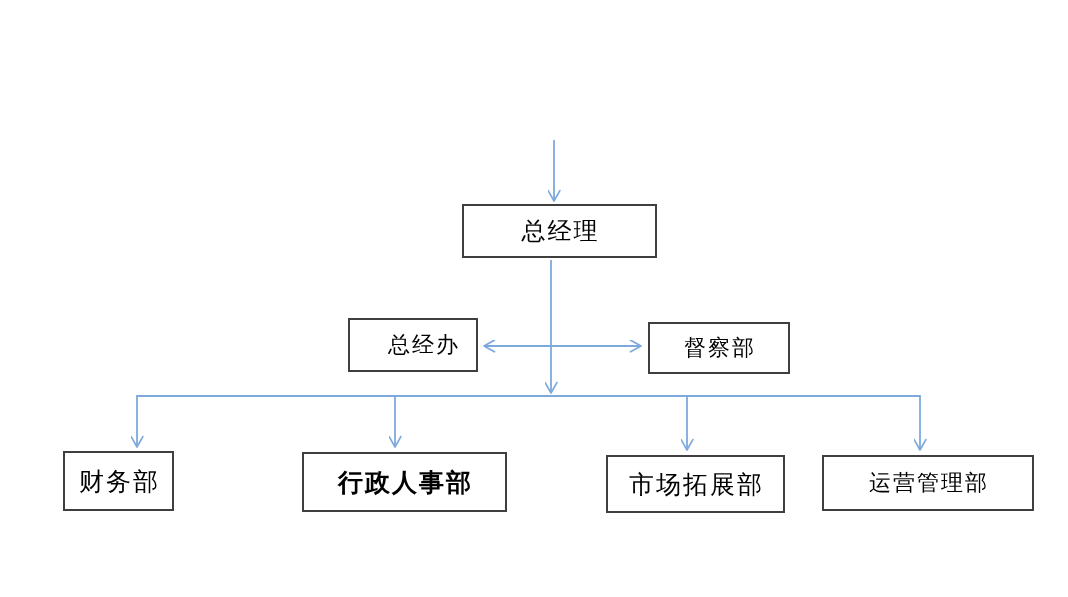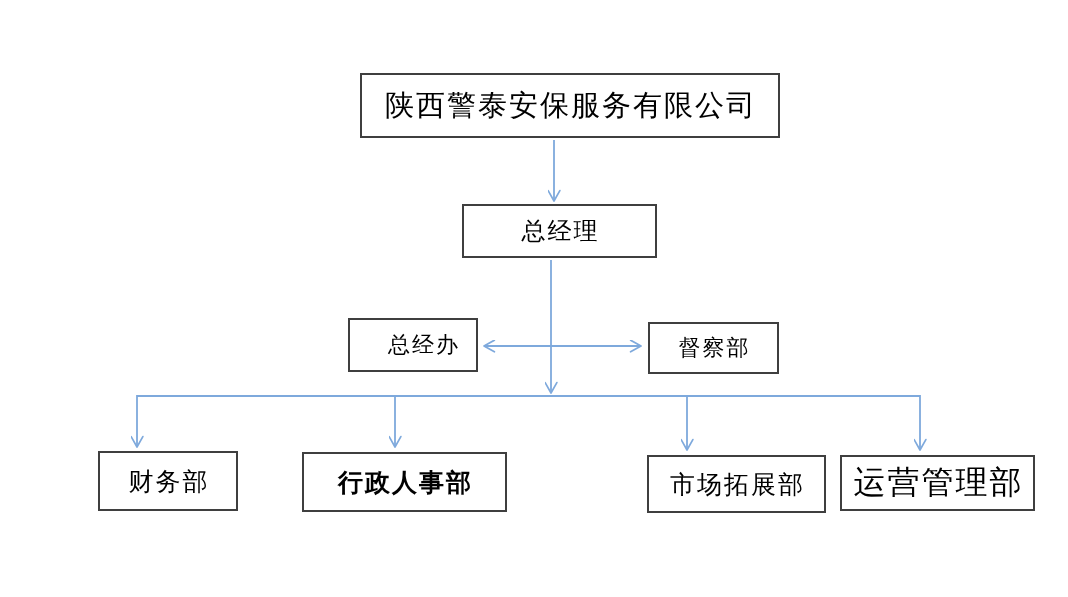--- a/index.html
+++ b/index.html
@@ -25,25 +25,25 @@
     border:2px solid var(--box-border);
     background:var(--background);
     display:flex;align-items:center;justify-content:center;
     color:var(--text);
     white-space:nowrap;
   }
   .node span{letter-spacing:2px;text-indent:2px;}
   .node-company{left:360px;top:73px;width:420px;height:65px;font-size:29px;}
   .node-gm{left:462px;top:204px;width:195px;height:54px;font-size:24px;}
   .node-gm-office{left:348px;top:318px;width:130px;height:54px;font-size:22px;padding-left:20px;}
-  .node-supervision{left:648px;top:322px;width:131px;height:52px;font-size:22px;}
-  .node-finance{left:63px;top:451px;width:140px;height:60px;font-size:25px;margin-left:35px;}
+  .node-supervision{left:648px;top:322px;width:142px;height:52px;font-size:22px;}
+  .node-finance{left:63px;top:451px;width:111px;height:60px;font-size:25px;}
   .node-admin-hr{left:302px;top:452px;width:205px;height:60px;font-size:25px;font-weight:bold;}
-  .node-market{left:606px;top:455px;width:179px;height:58px;font-size:25px;margin-left:41px;}
-  .node-operations{left:840px;top:455px;width:195px;height:56px;font-size:32px;}
+  .node-market{left:606px;top:455px;width:179px;height:58px;font-size:25px;}
+  .node-operations{left:822px;top:455px;width:212px;height:56px;font-size:22px;}
 </style>
 </head>
 <body>
 
 <div class="canvas">
 
   <svg class="edges" viewBox="0 0 1068 597" xmlns="http://www.w3.org/2000/svg">
     <defs>
       <marker id="arrow" viewBox="0 0 10 10" refX="9" refY="5" markerWidth="13" markerHeight="13" orient="auto" markerUnits="userSpaceOnUse">
         <path class="arrowhead-path" d="M1,0.5 L9,5 L1,9.5"></path>
@@ -59,23 +59,20 @@
     <line class="edge" x1="551" y1="346" x2="641" y2="346" marker-end="url(#arrow)"></line>
 
     <line class="edge" x1="137" y1="396" x2="920" y2="396"></line>
 
     <line class="edge" x1="137" y1="395" x2="137" y2="447" marker-end="url(#arrow)"></line>
     <line class="edge" x1="395" y1="396" x2="395" y2="447" marker-end="url(#arrow)"></line>
     <line class="edge" x1="687" y1="396" x2="687" y2="450" marker-end="url(#arrow)"></line>
     <line class="edge" x1="920" y1="395" x2="920" y2="450" marker-end="url(#arrow)"></line>
   </svg>
 
-  <div class="node node-company">
-    <span>陕西警泰安保服务有限公司</span>
-  </div>
 
   <div class="node node-gm">
     <span>总经理</span>
   </div>
 
   <div class="node node-gm-office">
     <span>总经办</span>
   </div>
 
   <div class="node node-supervision">

